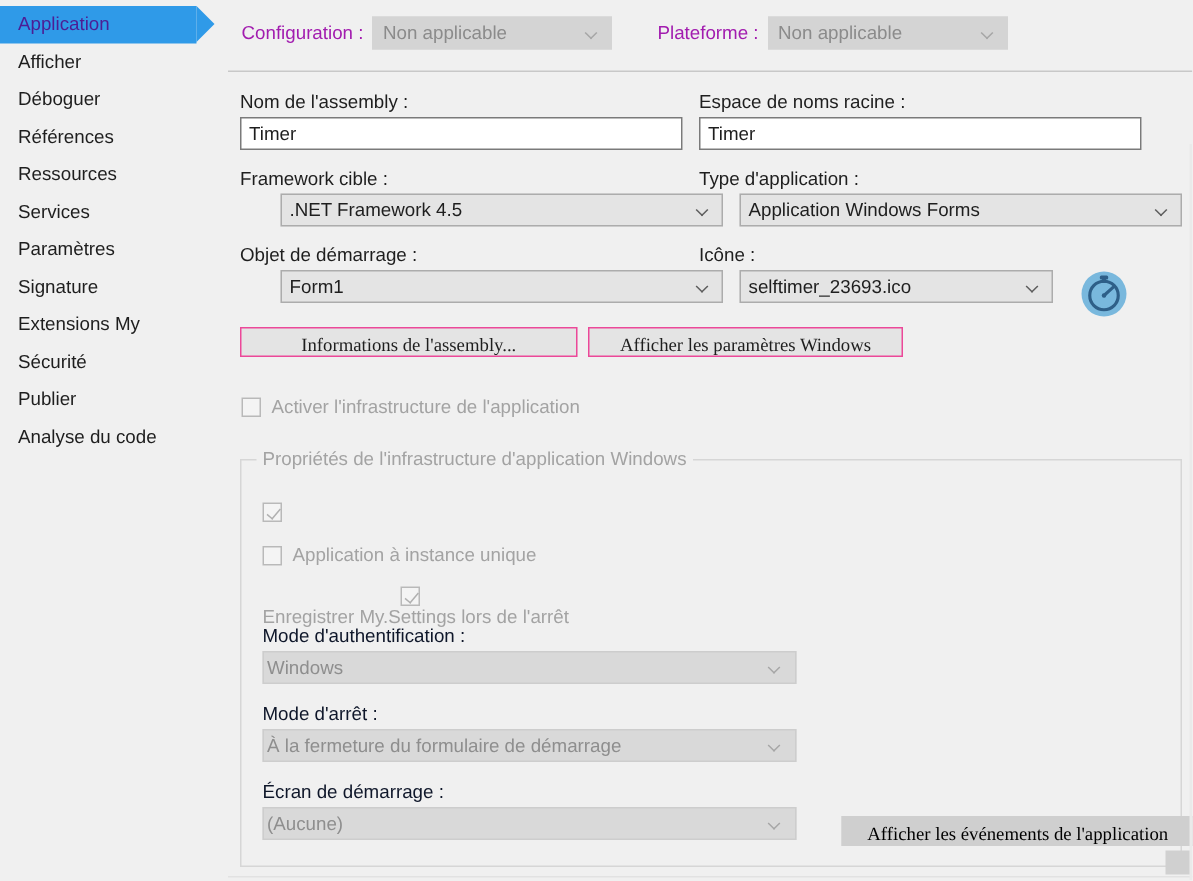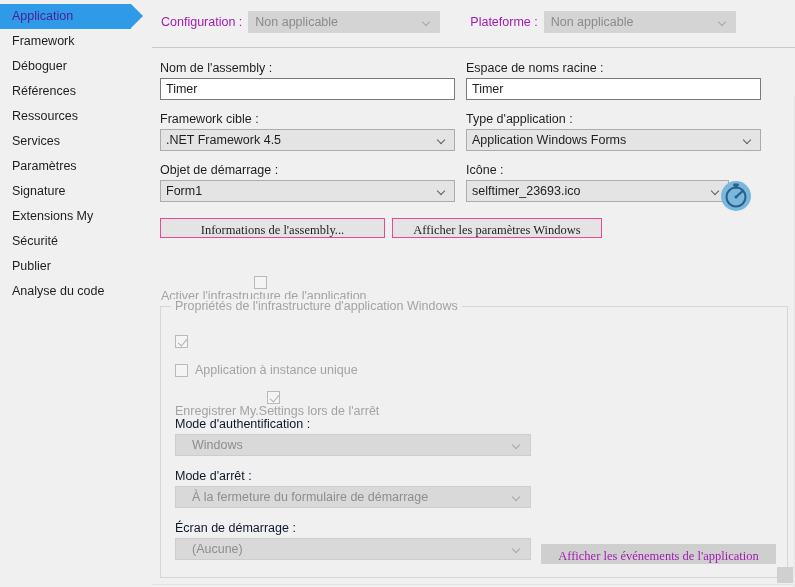--- a/index.html
+++ b/index.html
@@ -82,21 +82,21 @@
     display: flex;
     align-items: flex-start;
   }
   .topbar .lbl {
     color: #a21caf;
     font-size: 12.5px;
     line-height: 22px;
     margin-right: 6px;
   }
   .topbar .combo-disabled {
-    width: 192px;
+    width: 160px;
     height: 22px;
     background: #d4d4d4;
     border: 1px solid #d4d4d4;
     box-sizing: border-box;
     color: #8b8b8b;
     font-size: 12.5px;
     line-height: 20px;
     padding-left: 6px;
     position: relative;
     margin-right: 30px;
@@ -161,27 +161,28 @@
     border: 1px solid #acacac;
     background: #e4e4e4;
     color: #1e1e1e;
     font-size: 12.5px;
     line-height: 20px;
     padding-left: 5px;
     position: relative;
     white-space: nowrap;
     overflow: hidden;
     cursor: default;
+    margin-left: 27px;
   }
   .combo .chev {
     position: absolute;
     right: 7px;
     top: 7px;
   }
-  .combo.narrow { width: 263px; }
+  .combo.narrow { width: 209px; }
 
   .chev {
     display: inline-block;
     width: 9px;
     height: 9px;
     position: relative;
   }
   .chev::before {
     content: "";
     position: absolute;
@@ -215,23 +216,24 @@
     background: #e4e4e4;
     color: #1e1e1e;
     font-size: 12.5px;
     line-height: 21px;
     text-align: center;
     font-family: Liberation Serif, serif;
     cursor: default;
     white-space: nowrap;
   }
   .btn.disabled {
-    color: #a21caf;
+    color: #000000;
     background: #cfcfcf;
     border-color: #cfcfcf;
+    margin-left: 20px;
   }
 
   
   .cbrow {
     display: flex;
     align-items: center;
     white-space: nowrap;
   }
   .cbox {
     width: 13px;
@@ -283,21 +285,21 @@
   }
   .combo-dim {
     width: 356px;
     height: 22px;
     box-sizing: border-box;
     border: 1px solid #cdcdcd;
     background: #d9d9d9;
     color: #8e8e8e;
     font-size: 12.5px;
     line-height: 20px;
-    padding-left: 16px;
+    padding-left: 2px;
     position: relative;
     white-space: nowrap;
     overflow: hidden;
     cursor: default;
   }
   .combo-dim .chev { position: absolute; right: 8px; top: 7px; }
 
   
   .outer-frame {
     position: absolute;
@@ -328,21 +330,21 @@
 </head>
 <body>
 
 <div id="app">
 
   <div id="sidebar">
     <div class="side-item selected">
       <span>Application</span>
     </div>
     <div class="side-item">
-      <span>Framework</span>
+      <span>Afficher</span>
     </div>
     <div class="side-item">
       <span>Déboguer</span>
     </div>
     <div class="side-item">
       <span>Références</span>
     </div>
     <div class="side-item">
       <span>Ressources</span>
     </div>
@@ -442,21 +444,21 @@
             <circle cx="16" cy="17" r="1.5" fill="#2e5f88"></circle>
           </svg>
         </div>
       </div>
 
       <div class="fieldrow" style="top:170px;">
         <button class="btn abs" style="left:8px; top:0; width:225px;">Informations de l'assembly...</button>
         <button class="btn abs" style="left:240px; top:0; width:210px;">Afficher les paramètres Windows</button>
       </div>
 
-      <div class="fieldrow cbrow" style="top:228px; left:9px; width:auto;flex-direction:column;">
+      <div class="fieldrow cbrow" style="top:216px; left:9px; width:auto;">
         <span class="cbox"></span>
         <span class="cblabel-dim">Activer l'infrastructure de l'application</span>
       </div>
 
       <div class="groupbox">
         <span class="gtitle">Propriétés de l'infrastructure d'application Windows</span>
 
         <div class="cbrow abs" style="left:14px; top:28px;">
           <span class="cbox checked"></span>
         </div>

